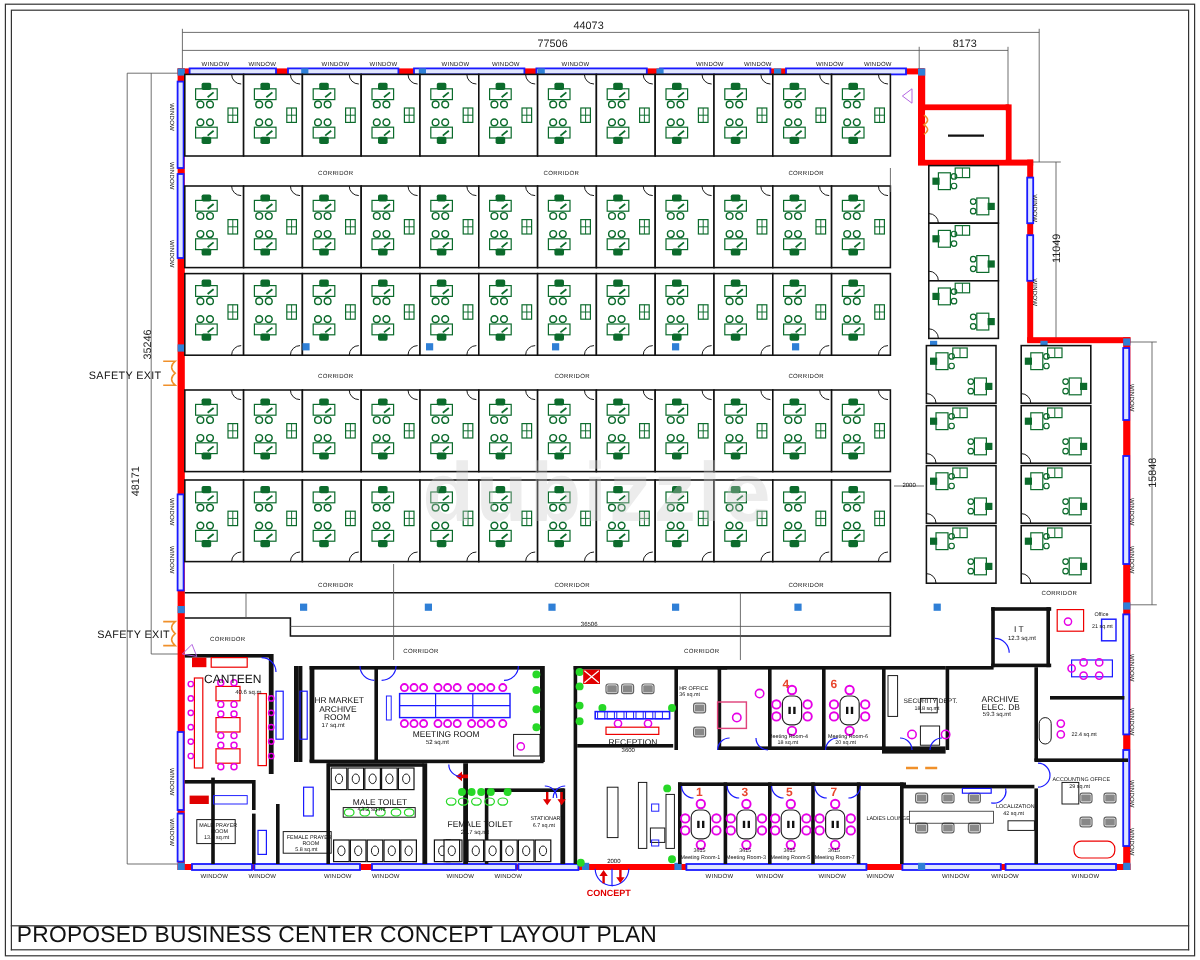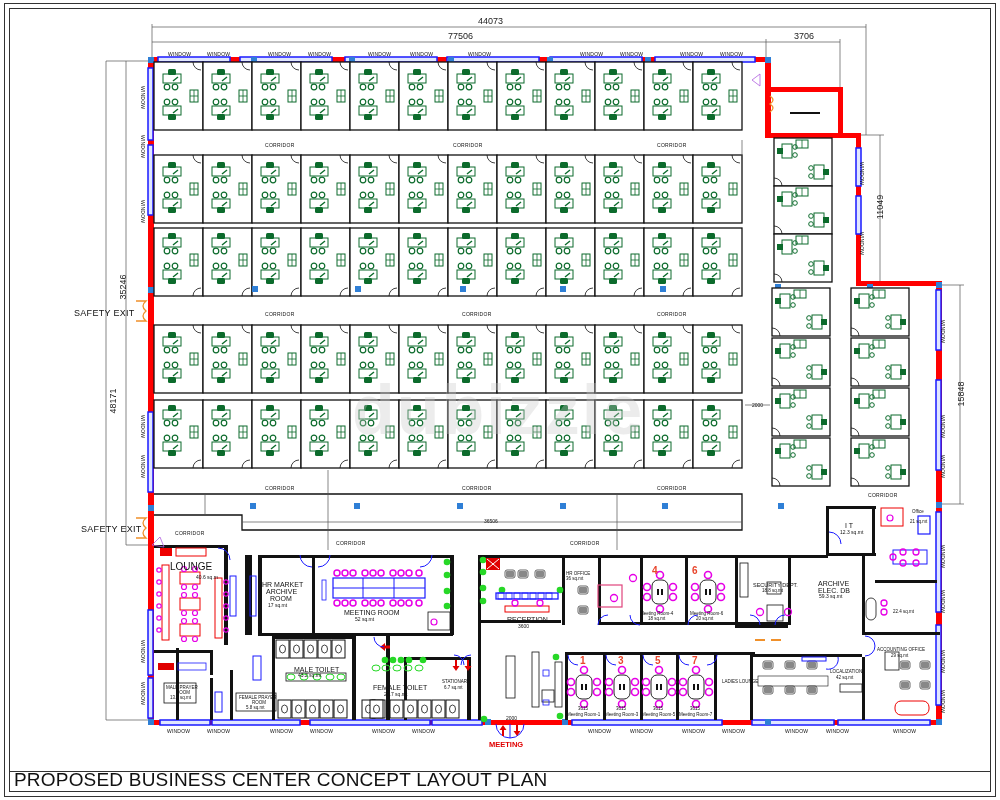--- a/index.html
+++ b/index.html
@@ -653,30 +653,30 @@
     <path d="M136 301 l10 0 q-6 5 0 10 q-6 5 0 10 l-10 0"></path>
     <path d="M136 518 l10 0 q-6 5 0 10 q-6 5 0 10 l-10 0"></path>
   </g>
   <path d="M152 545 l8 -8 l4 10 z" fill="none" stroke="#b060e0" stroke-width="0.8"></path>
 
   <path d="M755 640 l10 0 m6 0 l10 0" stroke="#f0902a" stroke-width="2"></path>
 </svg>
 
 <div class="lbl-dim" style="left:478px; top:16px;">44073</div>
 <div class="lbl-dim" style="left:448px; top:31px;">77506</div>
-<div class="lbl-dim" style="left:794px; top:31px;">3706</div>
+<div class="lbl-dim" style="left:794px; top:31px;">8173</div>
 <div class="lbl-dim v" style="left:100px; top:396px;">48171</div>
 <div class="lbl-dim v" style="left:110px; top:282px;">35246</div>
 <div class="lbl-dim v" style="left:868px; top:202px;">11049</div>
 <div class="lbl-dim v" style="left:948px; top:389px;">15848</div>
 <div class="lbl" style="left:484px; top:519px; font-size:5px;">36506</div>
 
 <div class="lbl-exit" style="left:74px; top:308px;">SAFETY EXIT</div>
 <div class="lbl-exit" style="left:81px; top:524px;">SAFETY EXIT</div>
-<div class="lbl-entrance" style="left:489px; top:740px;">MEETING</div>
+<div class="lbl-entrance" style="left:489px; top:740px;">CONCEPT</div>
 
 <div class="lbl-win" style="left:168px; top:51px;">WINDOW</div>
 <div class="lbl-win" style="left:207px; top:51px;">WINDOW</div>
 <div class="lbl-win" style="left:268px; top:51px;">WINDOW</div>
 <div class="lbl-win" style="left:308px; top:51px;">WINDOW</div>
 <div class="lbl-win" style="left:368px; top:51px;">WINDOW</div>
 <div class="lbl-win" style="left:410px; top:51px;">WINDOW</div>
 <div class="lbl-win" style="left:468px; top:51px;">WINDOW</div>
 <div class="lbl-win" style="left:580px; top:51px;">WINDOW</div>
 <div class="lbl-win" style="left:620px; top:51px;">WINDOW</div>
@@ -721,21 +721,21 @@
 <div class="lbl-corr" style="left:462px; top:311px;">CORRIDOR</div>
 <div class="lbl-corr" style="left:657px; top:311px;">CORRIDOR</div>
 <div class="lbl-corr" style="left:265px; top:485px;">CORRIDOR</div>
 <div class="lbl-corr" style="left:462px; top:485px;">CORRIDOR</div>
 <div class="lbl-corr" style="left:657px; top:485px;">CORRIDOR</div>
 <div class="lbl-corr" style="left:175px; top:530px;">CORRIDOR</div>
 <div class="lbl-corr" style="left:336px; top:540px;">CORRIDOR</div>
 <div class="lbl-corr" style="left:570px; top:540px;">CORRIDOR</div>
 <div class="lbl-corr" style="left:868px; top:492px;">CORRIDOR</div>
 
-<div class="lbl-room big" style="left:170px; top:561px;">LOUNGE</div>
+<div class="lbl-room big" style="left:170px; top:561px;">CANTEEN</div>
 <div class="lbl-room" style="left:196px; top:575px; font-size:5px;">40.6 sq.m</div>
 
 <div class="lbl-room" style="left:262px; top:581px;">HR MARKET</div>
 <div class="lbl-room" style="left:266px; top:588px;">ARCHIVE</div>
 <div class="lbl-room" style="left:270px; top:595px;">ROOM</div>
 <div class="lbl-room" style="left:268px; top:603px; font-size:5px;">17 sq.mt</div>
 
 <div class="lbl-room" style="left:344px; top:609px;">MEETING ROOM</div>
 <div class="lbl-room" style="left:355px; top:617px; font-size:5px;">52 sq.mt</div>
 

